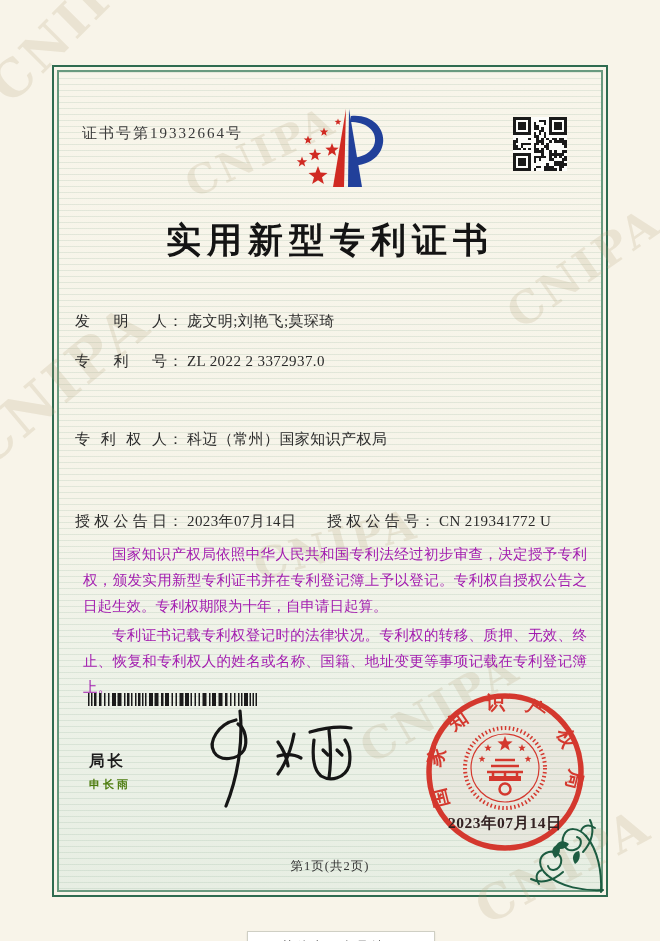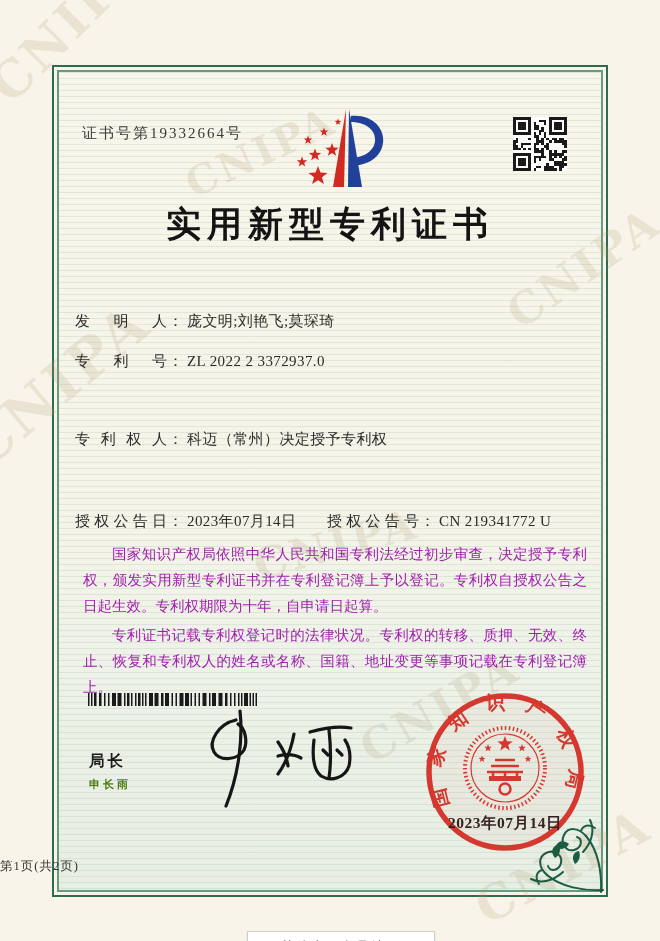--- a/index.html
+++ b/index.html
@@ -22,21 +22,21 @@
     border:2px solid #699a7f;
     background:
       repeating-linear-gradient(180deg, rgba(140,175,150,0.20) 0px, rgba(140,175,150,0.20) 1px, rgba(0,0,0,0) 1px, rgba(0,0,0,0) 6px),
       linear-gradient(180deg,#f8f5ea 0%,#f6f4e9 52%,#eef2e8 72%,#e7eee3 100%);
   }
   .corner-br{position:absolute;left:505px;top:794px;z-index:2;}
   
   .cert-no{position:absolute;left:82px;top:124px;font-size:15px;letter-spacing:2px;z-index:2;color:#3a3a3a;}
   .logo{position:absolute;left:288px;top:106px;z-index:2;}
   .qr{position:absolute;left:513px;top:117px;z-index:2;background:#fdfdfb;}
-  .title{position:absolute;left:0;right:0;top:201px;margin:0;text-align:center;
+  .title{position:absolute;left:0;right:0;top:201px;margin:16px;text-align:center;
     font-size:35px;font-weight:bold;letter-spacing:6px;color:#141414;z-index:2;}
   
   .row{position:absolute;left:75px;font-size:15px;z-index:2;white-space:nowrap;color:#2b2b2b;}
   .lbl{display:inline-block;width:92px;text-align:justify;text-align-last:justify;vertical-align:top;}
   .colon{display:inline-block;margin:0 4px 0 1px;}
   .val{letter-spacing:0.4px;}
   .row0{top:266px}.row1{top:312px}.row2{top:352px}.row3{top:390px}
   .row4{top:430px}.row5{top:471px}.row6{top:512px}
   .row7{position:absolute;left:327px;top:512px;font-size:15px;z-index:2;white-space:nowrap;color:#2b2b2b;}
   
@@ -46,21 +46,21 @@
   
   .barcode{position:absolute;left:88px;top:693px;z-index:2;}
   .officer-title{position:absolute;left:89px;top:751px;font-size:15.5px;letter-spacing:3px;
     font-family:Liberation Mono, monospace;font-weight:600;color:#1c1c1c;z-index:2;}
   .officer-name{position:absolute;left:89px;top:777px;font-size:11px;letter-spacing:3px;
     font-family:"Liberation Sans","DejaVu Sans",sans-serif;font-weight:700;color:#4d7c0f;z-index:2;}
   .signature{position:absolute;left:190px;top:706px;z-index:2;}
   
   .seal{position:absolute;left:421px;top:688px;z-index:3;}
   
-  .pagenum{position:absolute;left:0;right:0;top:858px;text-align:left;
+  .pagenum{position:absolute;left:0;right:0;top:858px;text-align:center;
     font-size:12.5px;letter-spacing:1px;color:#333;z-index:2;}
   .notebox{position:absolute;left:247px;top:899px;width:186px;height:29px;
     background:#ffffff;border:1px solid #cfcfc4;box-shadow:0 1px 2px rgba(0,0,0,0.10);
     text-align:center;line-height:29px;font-size:13px;letter-spacing:2px;color:#2c2c2c;z-index:3;margin-top:32px;}
 </style>
 </head>
 <body>
 
 <div class="page">
 
@@ -242,21 +242,21 @@
       <rect x="14" y="20" width="1" height="1" fill="#1a1a1a"></rect>
       <rect x="15" y="20" width="1" height="1" fill="#1a1a1a"></rect>
       <rect x="16" y="20" width="1" height="1" fill="#1a1a1a"></rect>
       <rect x="18" y="20" width="1" height="1" fill="#1a1a1a"></rect>
     </svg>
 
   <h1 class="title">实用新型专利证书</h1>
 
   <div class="row row1"><span class="lbl">发明人</span><span class="colon">：</span><span class="val">庞文明;刘艳飞;莫琛琦</span></div>
   <div class="row row2"><span class="lbl">专利号</span><span class="colon">：</span><span class="val">ZL 2022 2 3372937.0</span></div>
-  <div class="row row4"><span class="lbl">专利权人</span><span class="colon">：</span><span class="val">科迈（常州）决定授予专利权</span></div>
+  <div class="row row4"><span class="lbl">专利权人</span><span class="colon">：</span><span class="val">科迈（常州）国家知识产权局</span></div>
   <div class="row row6"><span class="lbl">授权公告日</span><span class="colon">：</span><span class="val">2023年07月14日</span></div>
   <div class="row7"><span class="lbl">授权公告号</span><span class="colon">：</span><span class="val">CN 219341772 U</span></div>
 
   <div class="paragraphs">
     <p class="para">国家知识产权局依照中华人民共和国专利法经过初步审查，决定授予专利权，颁发实用新型专利证书并在专利登记簿上予以登记。专利权自授权公告之日起生效。专利权期限为十年，自申请日起算。</p>
     <p class="para">专利证书记载专利权登记时的法律状况。专利权的转移、质押、无效、终止、恢复和专利权人的姓名或名称、国籍、地址变更等事项记载在专利登记簿上。</p>
   </div>
 
   <svg id="barcode-svg" class="barcode" width="172" height="13" viewBox="0 0 172 13">
       <rect x="0" y="0" width="1.5" height="13" fill="#1a1a1a"></rect>

